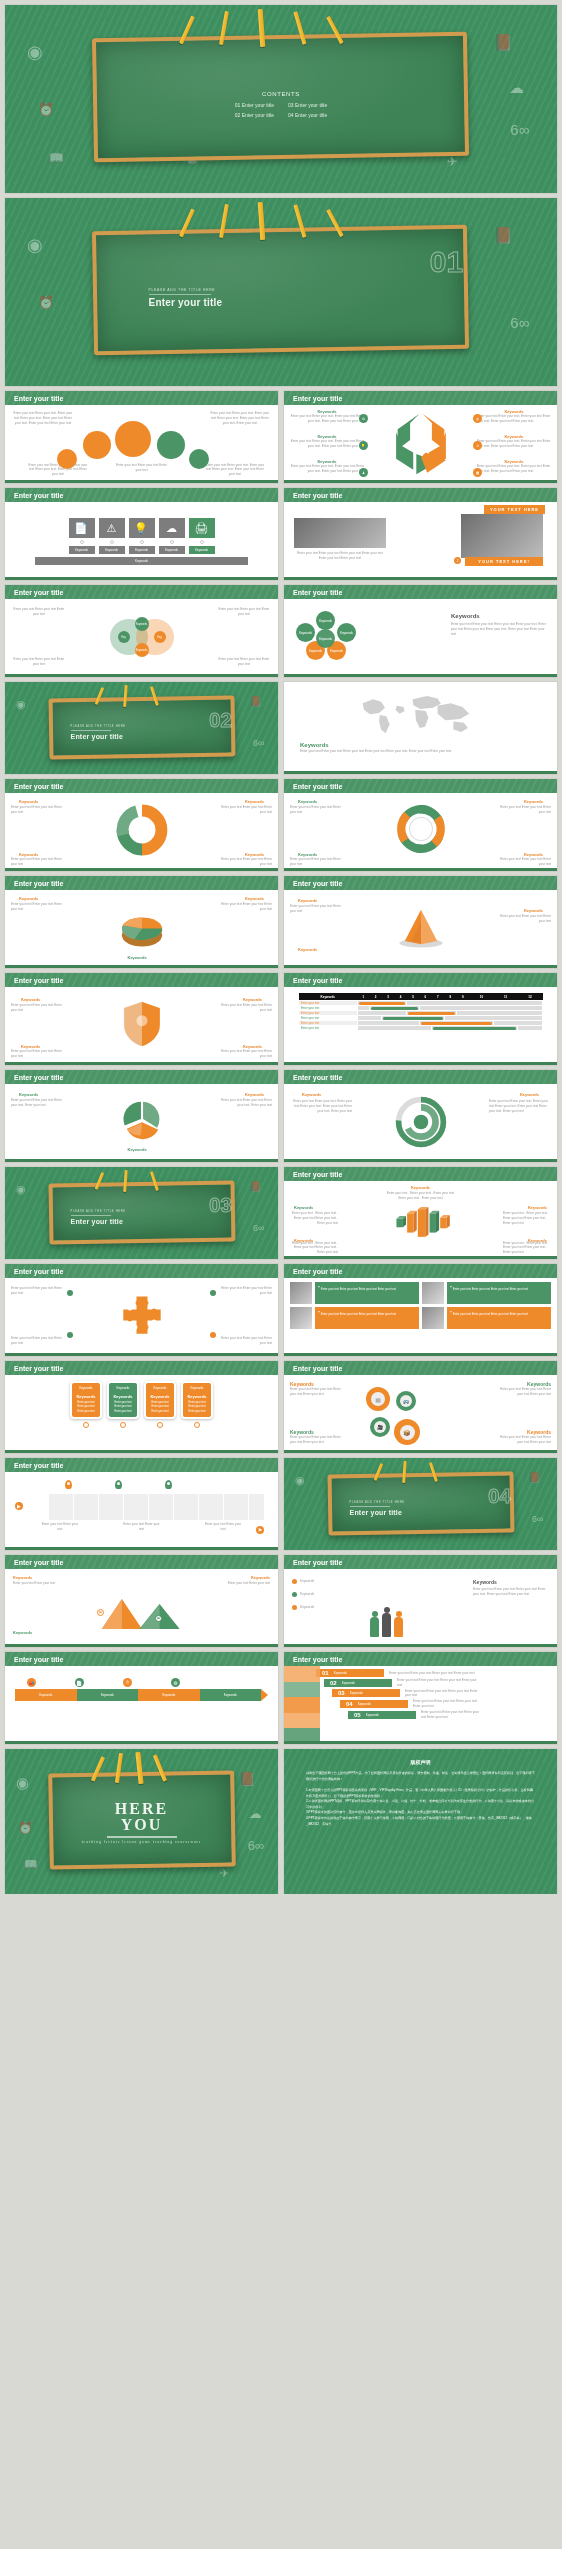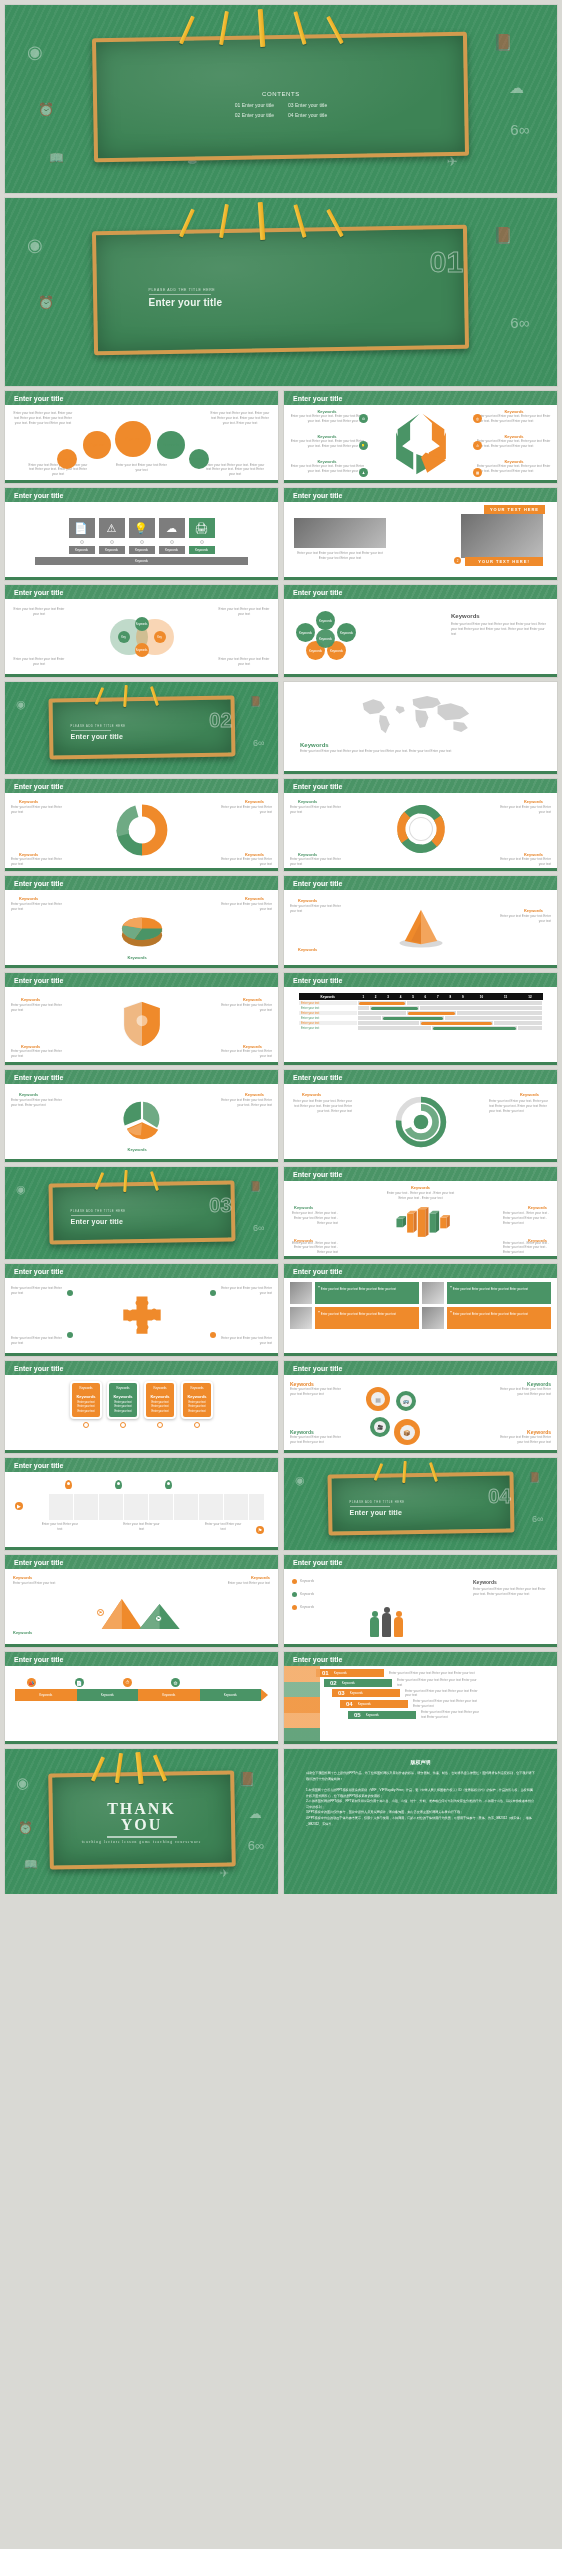--- a/index.html
+++ b/index.html
@@ -948,21 +948,21 @@
     <div class="doodle" style="right:5%;top:62%;font-size:13px">6∞</div>
     <div class="doodle" style="right:18%;top:82%;font-size:11px">✈</div>
     <div class="pencils">
       <div class="pcl" style="height:26px;left:8%;top:3px;transform:rotate(24deg)"></div>
       <div class="pcl" style="height:30px;left:26%;top:0;transform:rotate(8deg)"></div>
       <div class="pcl" style="height:32px;left:44%;top:-1px;transform:rotate(-6deg);width:5px"></div>
       <div class="pcl" style="height:28px;left:62%;top:1px;transform:rotate(-22deg)"></div>
     </div>
     <div class="board"></div>
     <div class="boardtxt">
-      <div class="ty1">THANK</div>
+      <div class="ty1">HERE</div>
       <div class="ty2">YOU</div>
       <div class="ty-rule"></div>
       <div class="ty-sub">teaching lecture lesson game teaching courseware</div>
     </div>
   </div>
 
   <div class="slide copy" style="height:145px">
     <h4>版权声明</h4>
     <p>感谢您下载图托网平台上提供的PPT作品，为了您和图托网以及原创作者的权益，请勿复制、传播、销售，否则将承担法律责任！图托网将保留追究权利，您下载后请下载后进行十分的满意期待！</p>
     <p style="margin-top:6px">1.友情图网平台所有的PPT模板都是免费原创（VRF、VIP Royalty Free）作品，受《中华人民共和国著作权法》ID《世界版权公约》的保护，作品的所有权，当权和属作权及图托网所有，您下载的是PPT模板素材的使用权；</p>

